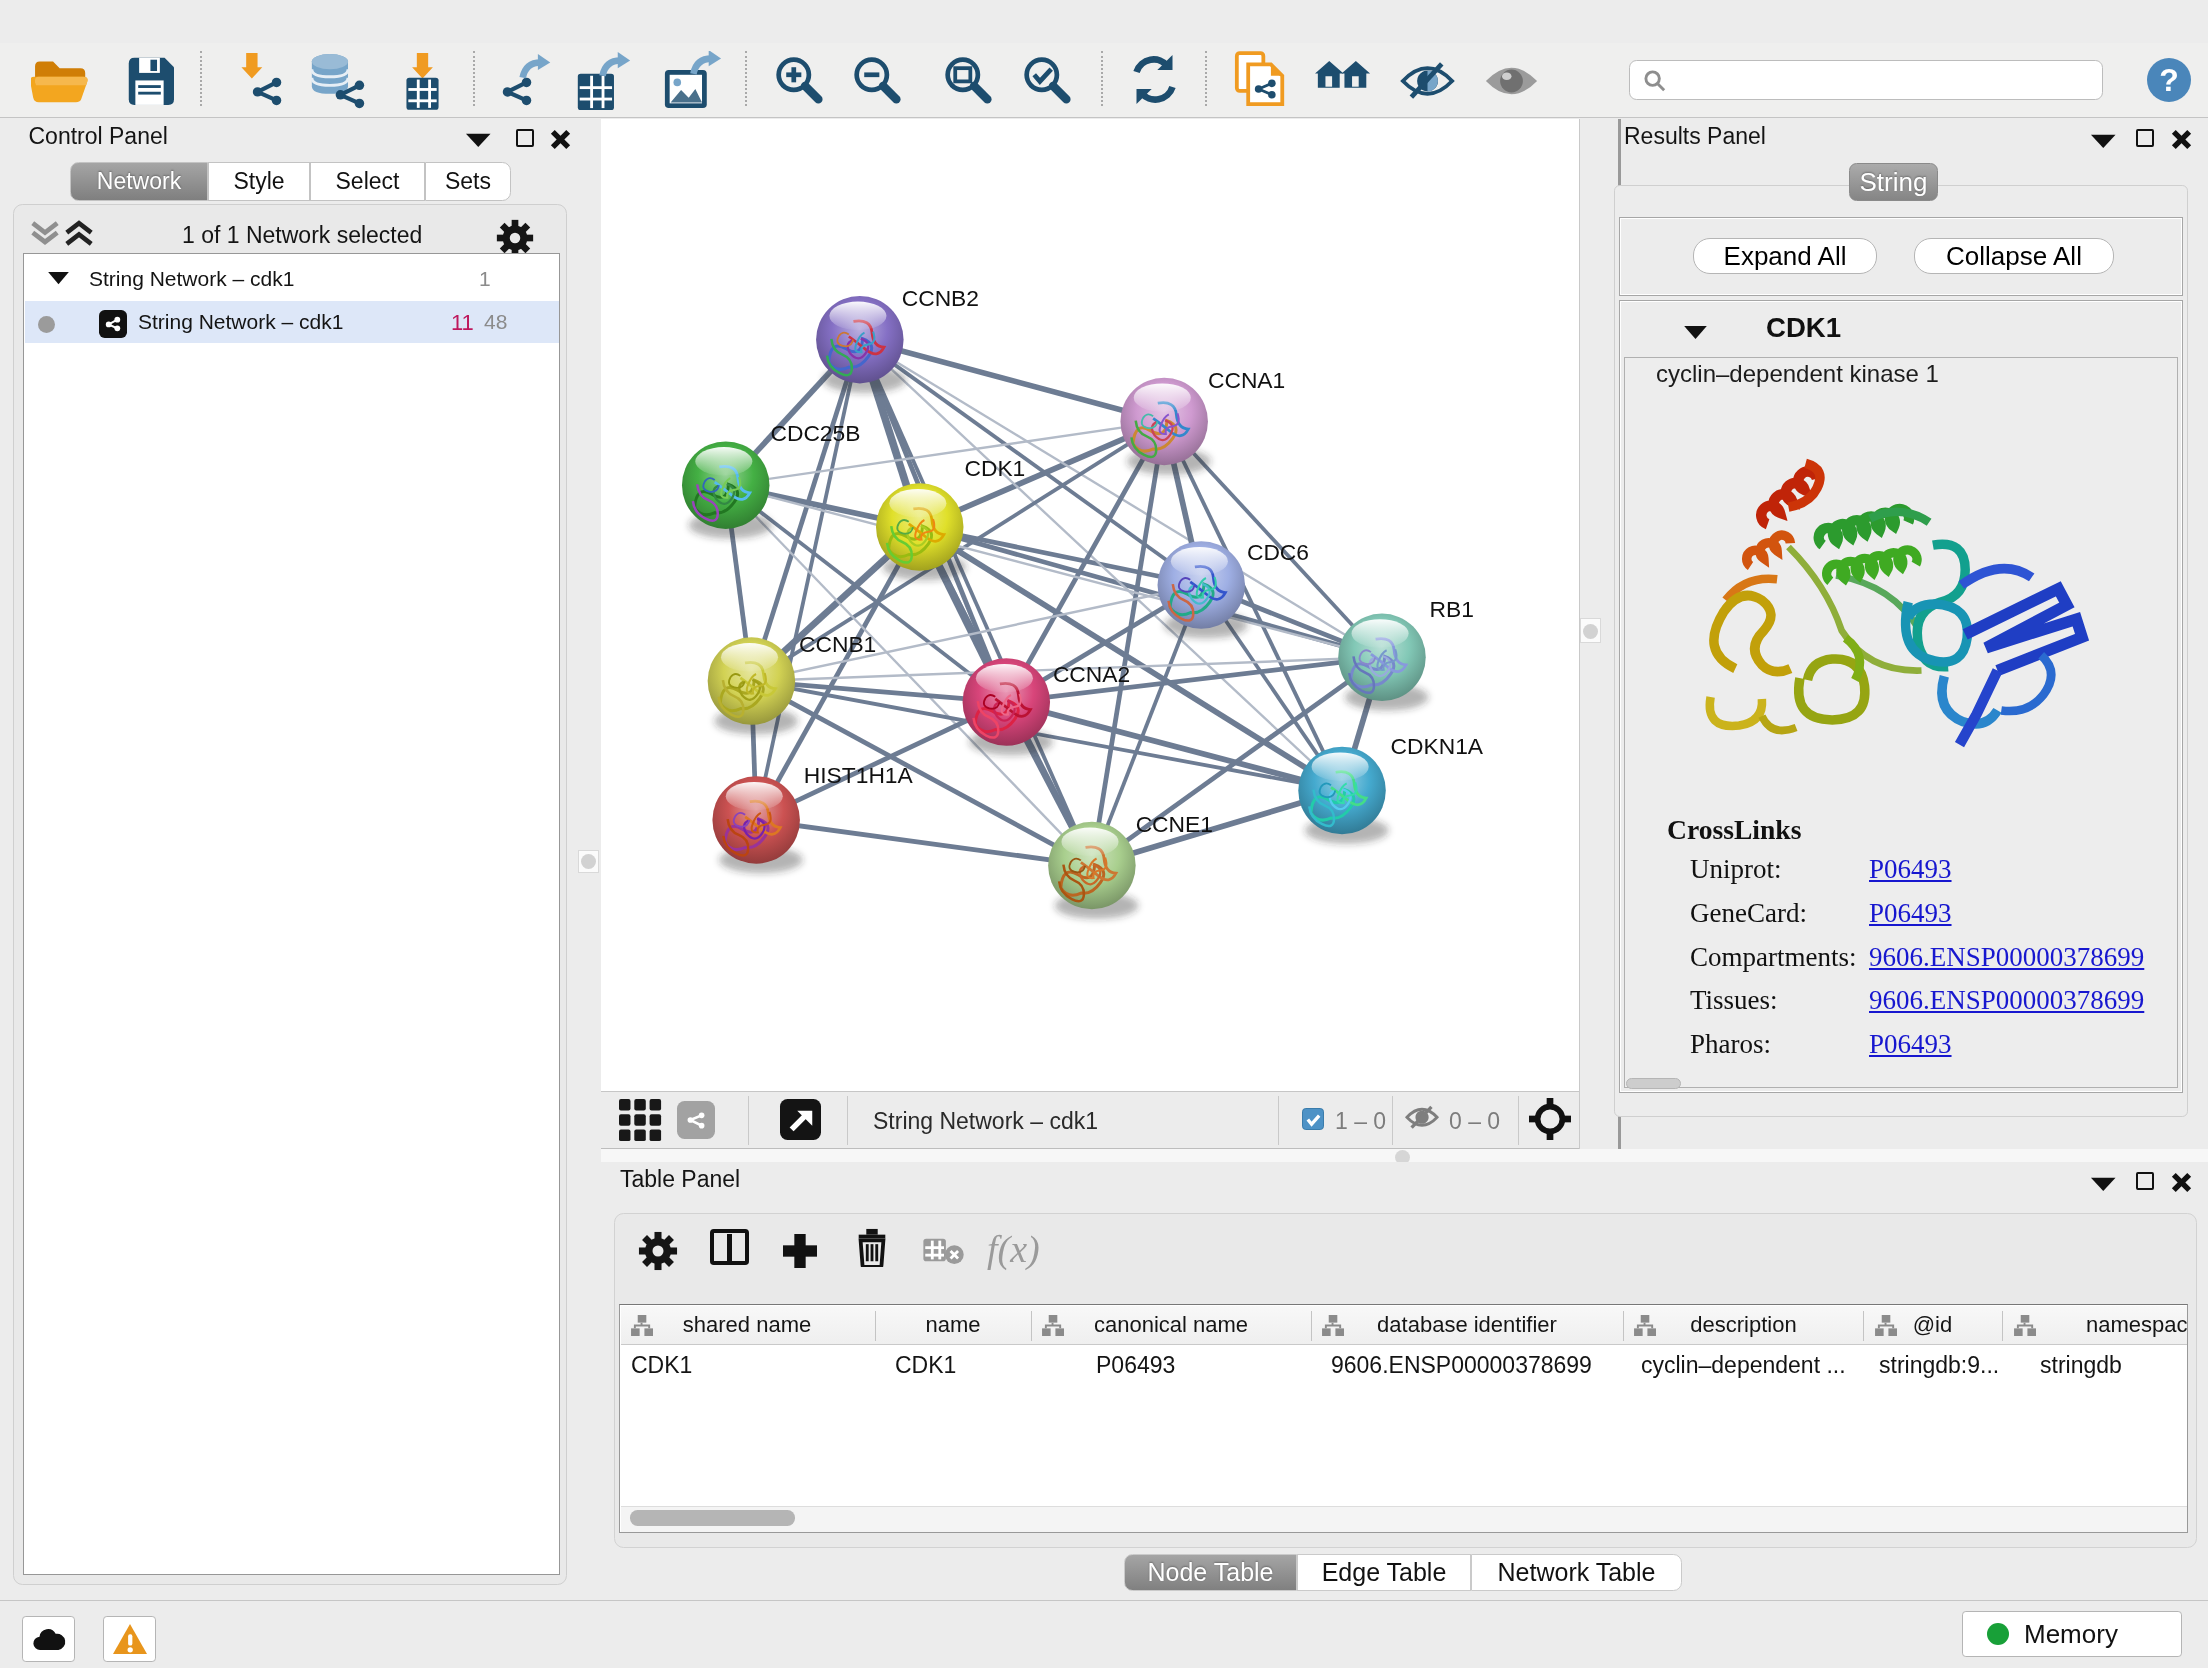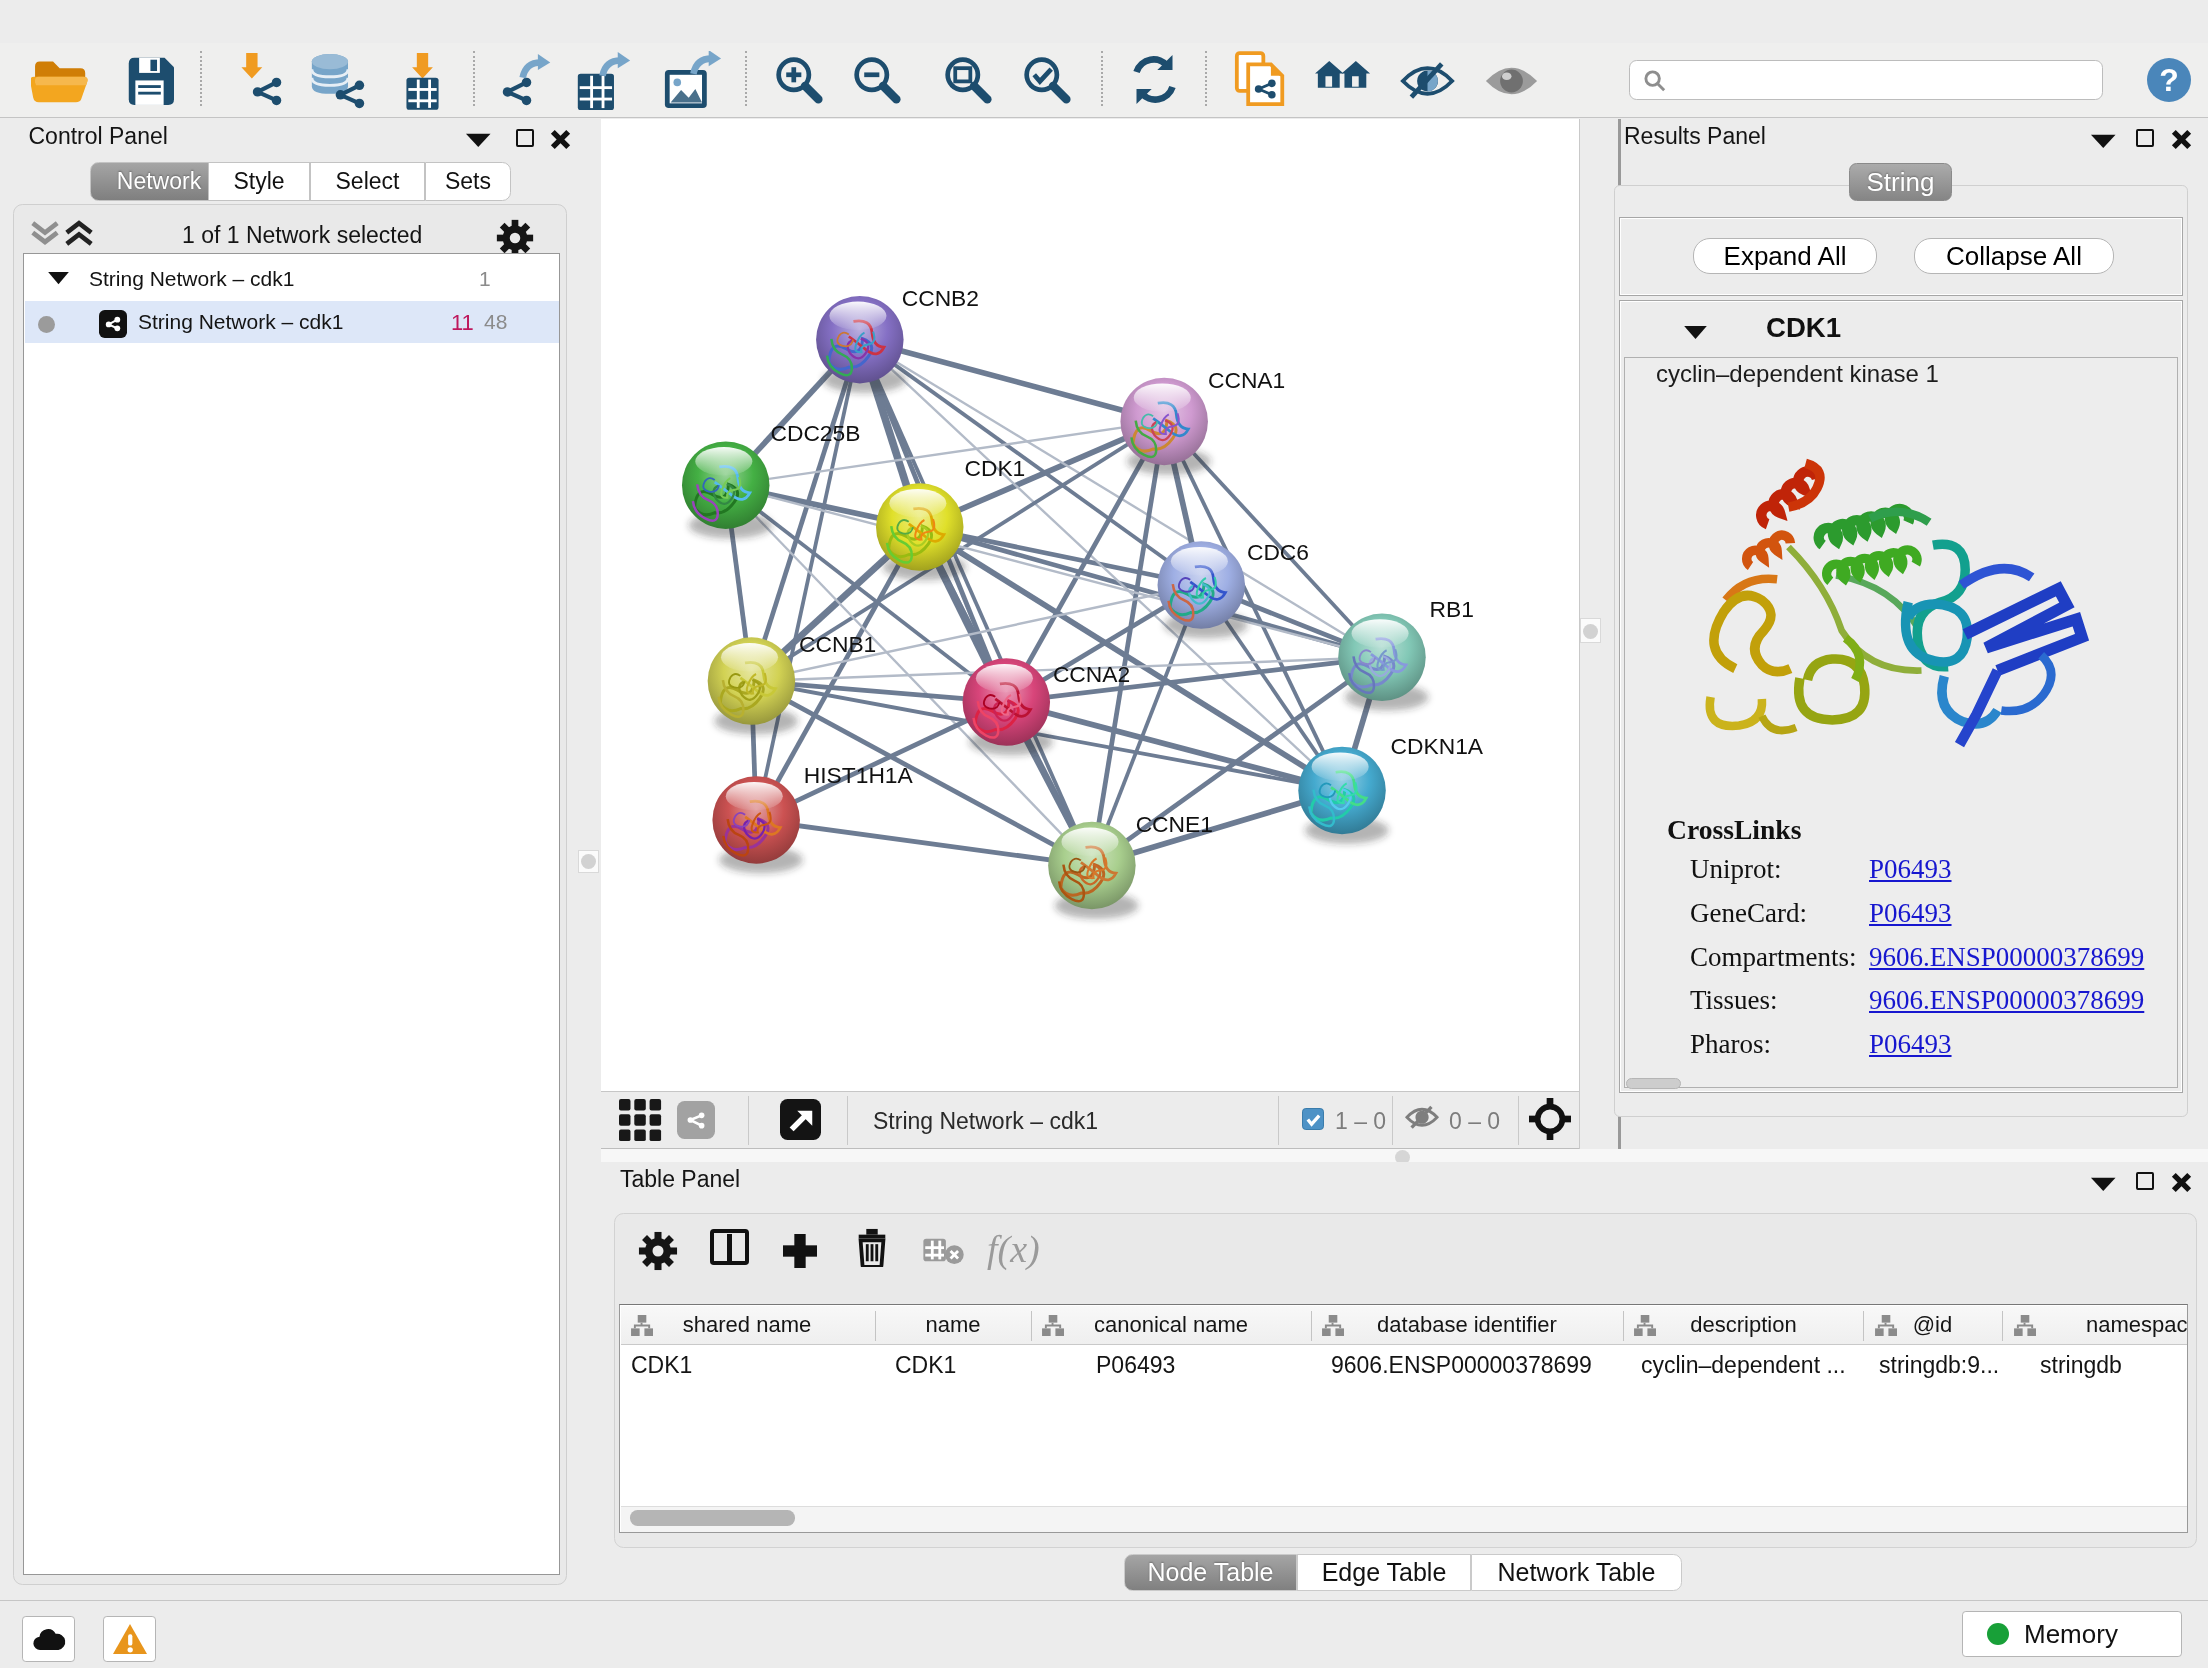--- a/index.html
+++ b/index.html
@@ -173,21 +173,21 @@
 <div class="abs" style="left:2147px;top:58px;width:44px;height:44px;border-radius:50%;background:#4a86ba;color:#fff;font-size:32px;font-weight:bold;display:flex;align-items:center;justify-content:center">?</div>
 <div class="cpanel"></div>
 <div class="abs ptitle" style="left:28.5px;top:123px">Control Panel</div>
 <svg class="abs" style="left:464px;top:131px" width="28.5" height="17" viewBox="0 0 30 18">
       <path d="M2,3 h26 l-13,14 z" fill="#111"></path>
     </svg>
 <div class="abs" style="left:516px;top:129px;width:18px;height:18px;border:2.9px solid #111;border-radius:1.9px"></div>
 <svg class="abs" style="left:548px;top:127px" width="25" height="25" viewBox="0 0 26 26">
       <path d="M3,7 l4,-4 l6,6 l6,-6 l4,4 l-6,6 l6,6 l-4,4 l-6,-6 l-6,6 l-4,-4 l6,-6 z" fill="#111"></path>
     </svg>
-<div class="seg sel" style="left:70px;width:138px;border-radius:8.6px 0 0 8.6px;margin-left:20px;">Network</div>
+<div class="seg sel" style="left:70px;width:138px;border-radius:8.6px 0 0 8.6px;">Network</div>
 <div class="seg" style="left:208px;width:102px;">Style</div>
 <div class="seg" style="left:310px;width:115px;">Select</div>
 <div class="seg" style="left:425px;width:86px;border-radius:0 8.6px 8.6px 0;">Sets</div>
 <div class="gbox"></div>
 <svg class="abs" style="left:28.5px;top:220px" width="32" height="27" viewBox="0 0 34 28">
       <path d="M4,3 l13,10 l13,-10 M4,13 l13,10 l13,-10" fill="none" stroke="#8f8f8f" stroke-width="5"></path>
     </svg>
 <svg class="abs" style="left:63px;top:220px" width="32" height="27" viewBox="0 0 34 28">
       <path d="M4,13 l13,-10 l13,10 M4,25 l13,-10 l13,10" fill="none" stroke="#222" stroke-width="5"></path>
     </svg>
@@ -512,21 +512,21 @@
 <div class="abs" style="left:1583px;top:624px;width:15px;height:15px;border-radius:50%;background:#d2d2d2"></div>
 <div class="abs ptitle" style="left:1624px;top:123px">Results Panel</div>
 <svg class="abs" style="left:2089px;top:132px" width="28.5" height="17" viewBox="0 0 30 18">
       <path d="M2,3 h26 l-13,14 z" fill="#111"></path>
     </svg>
 <div class="abs" style="left:2136px;top:129px;width:18px;height:18px;border:2.9px solid #111;border-radius:1.9px"></div>
 <svg class="abs" style="left:2169px;top:127px" width="25" height="25" viewBox="0 0 26 26">
       <path d="M3,7 l4,-4 l6,6 l6,-6 l4,4 l-6,6 l6,6 l-4,4 l-6,-6 l-6,6 l-4,-4 l6,-6 z" fill="#111"></path>
     </svg>
 <div class="abs" style="left:1614px;top:185px;width:574px;height:932px;background:#ececec;border:1.9px solid #cfcfcf;border-radius:5.7px"></div>
-<div class="abs" style="left:1849px;top:163px;width:103px;height:38px;border-radius:7.6px;background:linear-gradient(#ababab,#858585);border:1px solid #8a8a8a;color:#fff;font-size:26px;display:flex;align-items:center;justify-content:center;text-shadow:0 -1px 1.9px rgba(0,0,0,.3)">String</div>
+<div class="abs" style="left:1849px;top:163px;width:89px;height:38px;border-radius:7.6px;background:linear-gradient(#ababab,#858585);border:1px solid #8a8a8a;color:#fff;font-size:26px;display:flex;align-items:center;justify-content:center;text-shadow:0 -1px 1.9px rgba(0,0,0,.3)">String</div>
 <div class="abs" style="left:1619px;top:217px;width:564px;height:79px;background:#ececec;border:1px solid #a6a6a6;box-shadow:inset 0 0 0 1px #fff"></div>
 <div class="abs btn" style="left:1693px;top:238px;width:184px;height:36px;font-size:26px">Expand All</div>
 <div class="abs btn" style="left:1914px;top:238px;width:200px;height:36px;font-size:26px">Collapse All</div>
 <div class="abs" style="left:1619px;top:300px;width:564px;height:793px;background:#ececec;border:1px solid #a6a6a6;box-shadow:inset 0 0 0 1px #fff"></div>
 <svg class="abs" style="left:1682px;top:324px" width="27" height="17" viewBox="0 0 28 18">
       <path d="M2,2 h24 l-12,14 z" fill="#111"></path>
     </svg>
 <div class="abs" style="left:1766px;top:312px;font-size:27.6px;font-weight:bold;color:#111">CDK1</div>
 <div class="abs" style="left:1624px;top:357px;width:554px;height:731px;background:#ededed;border:1px solid #b0b0b0"></div>
 <div class="abs" style="left:1656px;top:360px;font-size:24px;color:#1c1c1c">cyclin–dependent kinase 1</div>

